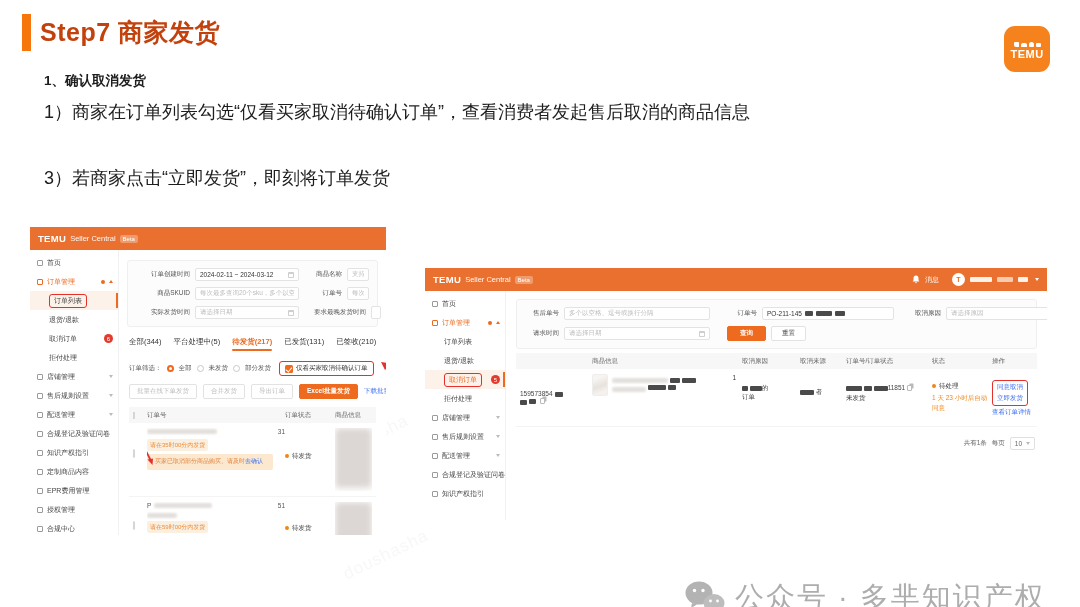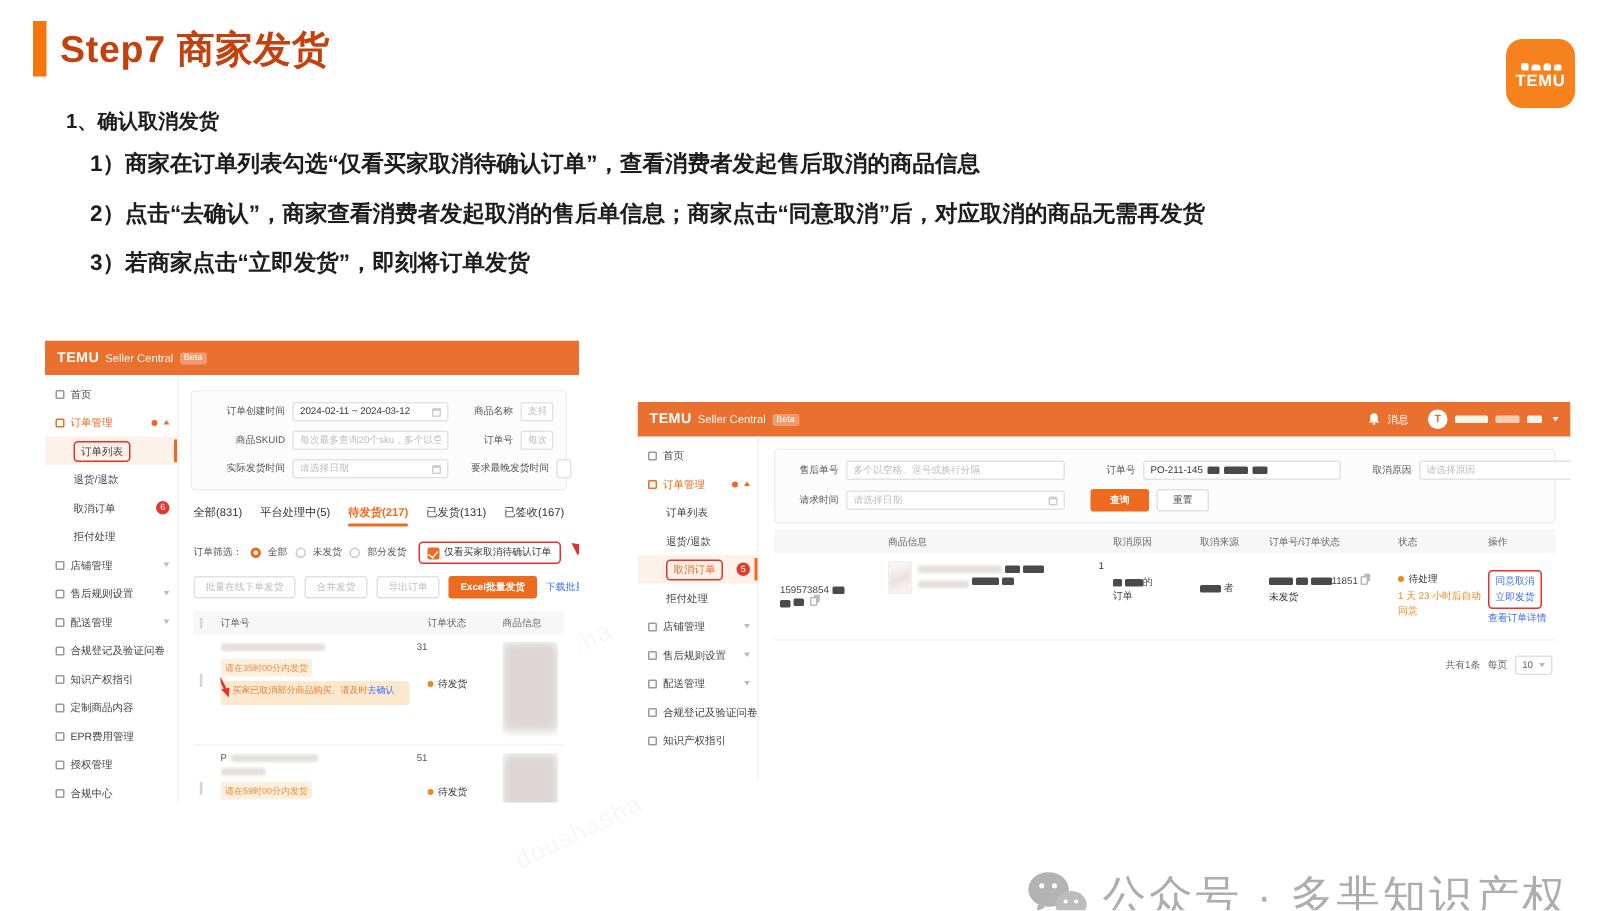--- a/index.html
+++ b/index.html
@@ -15,21 +15,21 @@
           display:flex; flex-direction:column; align-items:center; justify-content:center; gap:1px; }
   .logo-glyphs { display:flex; gap:2px; align-items:flex-end; height:8px; }
   .logo-glyphs i { display:block; background:#fff; }
   .lg1 { width:5px; height:5px; border-radius:1px 1px 0 2px; }
   .lg2 { width:6px; height:4px; border-radius:2px 2px 0 0; }
   .lg3 { width:5px; height:5px; border-radius:50% 50% 1px 1px; }
   .lg4 { width:5px; height:4px; border-radius:1px; }
   .logo-text { color:#fff; font-size:11px; font-weight:700; letter-spacing:.5px; }
 
   .instr-heading { left:44px; top:72px; font-size:13.5px; font-weight:700; color:#1d1d1d; }
-  .instr-line { left:60px; font-size:15px; font-weight:700; color:#1d1d1d; }
+  .instr-line { left:44px; font-size:18px; font-weight:400; color:#1d1d1d; }
 
   
   .shot { position:absolute; background:#fff; overflow:hidden; color:#444; }
   .shot-header { height:23px; background:#E9702F; display:flex; align-items:center; padding:0 8px; color:#fff; }
   .brand-temu { font-weight:700; font-size:9.5px; letter-spacing:.3px; }
   .brand-sub  { font-size:7.5px; margin-left:4px; opacity:.95; }
   .beta { font-size:6px; background:rgba(255,255,255,.3); border-radius:2px; padding:1px 3px; margin-left:4px; }
   .shot-body { display:flex; height:calc(100% - 23px); }
   .side { border-right:1px solid #F1F1F1; padding-top:3px; flex:none; }
   .s-item { display:flex; align-items:center; gap:4px; padding:0 5px 0 7px; height:19px; font-size:7px; color:#444; position:relative; white-space:nowrap; }
@@ -115,21 +115,20 @@
         <i class="lg1"></i>
         <i class="lg2"></i>
         <i class="lg3"></i>
         <i class="lg4"></i>
       </span>
     <span class="logo-text">TEMU</span>
   </div>
 
   <div class="abs instr-heading">1、确认取消发货</div>
   <div class="abs instr-line" style="top:100px;">1）商家在订单列表勾选“仅看买家取消待确认订单”，查看消费者发起售后取消的商品信息</div>
-  <div class="abs instr-line" style="top:133px;">2）点击“去确认”，商家查看消费者发起取消的售后单信息；商家点击“同意取消”后，对应取消的商品无需再发货</div>
   <div class="abs instr-line" style="top:166px;">3）若商家点击“立即发货”，即刻将订单发货</div>
 
   <div class="wm-tile" style="left:170px; top:300px;">doushasha</div>
   <div class="wm-tile" style="left:320px; top:430px;">doushasha</div>
   <div class="wm-tile" style="left:690px; top:310px;">doushasha</div>
   <div class="wm-tile" style="left:950px; top:430px;">doushasha</div>
   <div class="wm-tile" style="left:340px; top:545px;">doushasha</div>
 
   <div class="shot" style="left:30px; top:227px; width:356px; height:308px;">
     <div class="shot-header">
@@ -234,25 +233,25 @@
                 <span class="cal"></span>
               </div>
             <span class="flabel" style="width:62px;">要求最晚发货时间</span>
             <div class="finput" style="flex:1;">
                 <span class="ph">请选择日期</span>
               </div>
           </div>
         </div>
 
         <div class="tabs">
-          <span class="tab">全部(831)</span>
+          <span class="tab">全部(344)</span>
           <span class="tab">平台处理中(5)</span>
           <span class="tab on">待发货(217)</span>
           <span class="tab">已发货(131)</span>
-          <span class="tab">已签收(167)</span>
+          <span class="tab">已签收(210)</span>
 
         </div>
 
         <div class="radio-row">
           <span>订单筛选：</span>
           <span class="radio sel"></span>
             <span>全部</span>
           <span class="radio"></span>
             <span>未发货</span>
           <span class="radio"></span>

